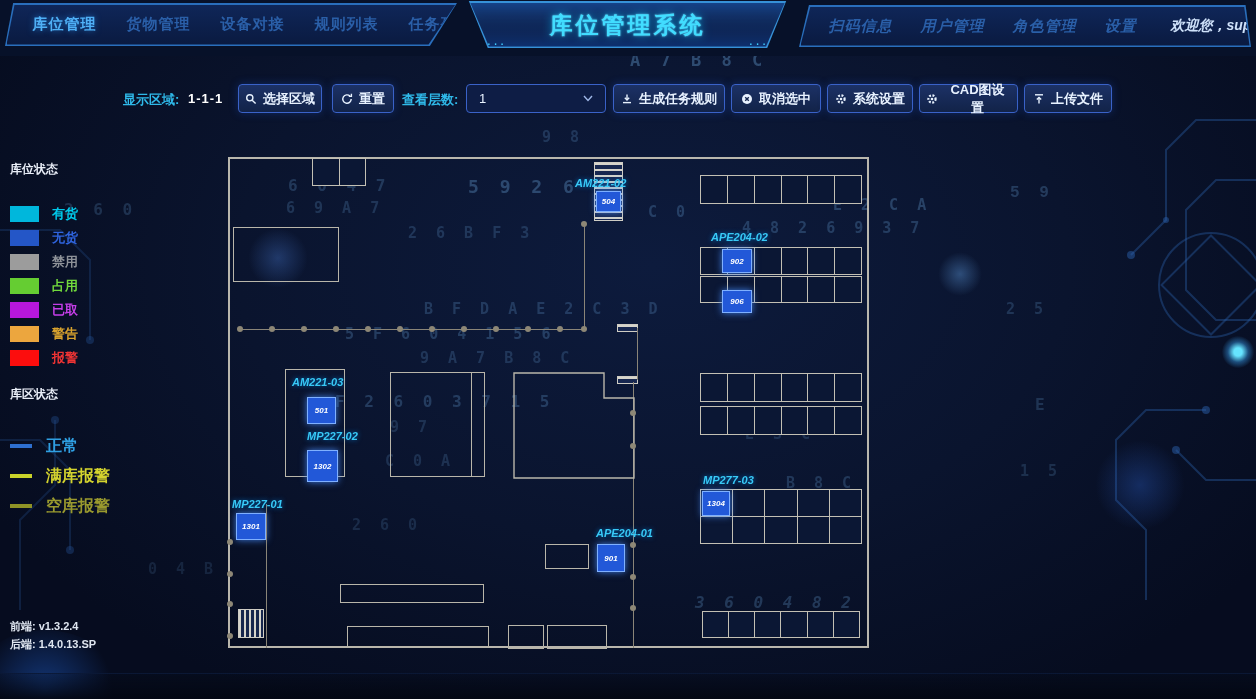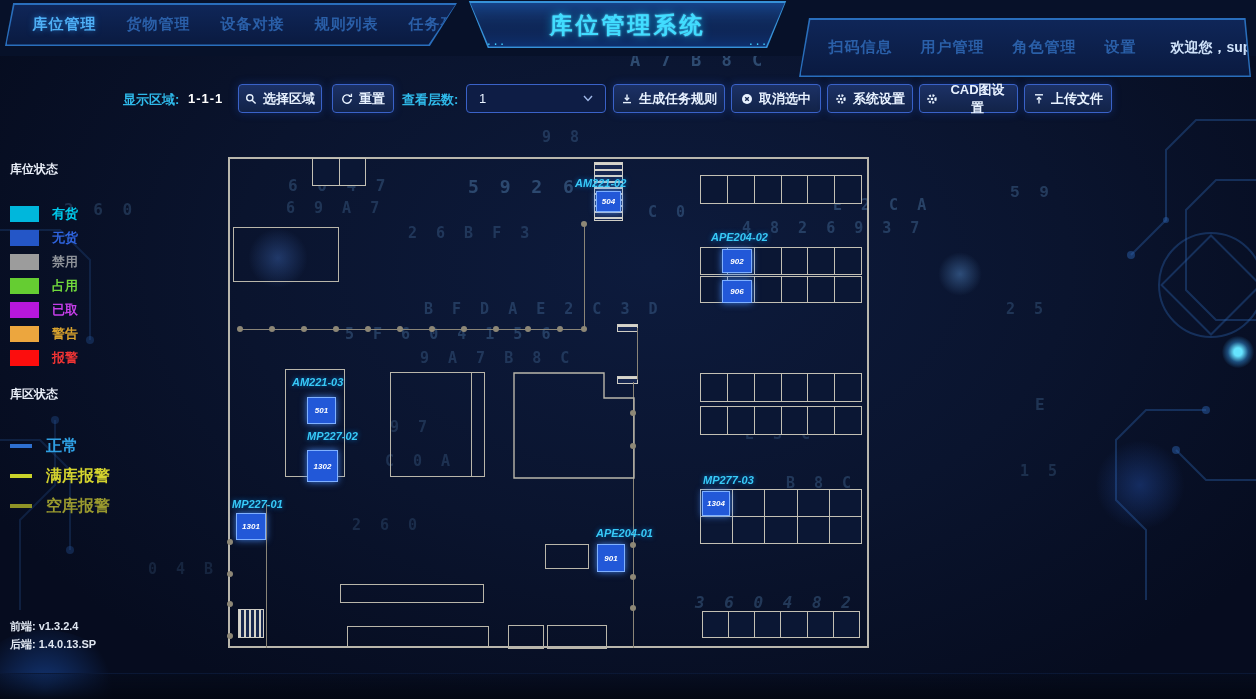--- a/index.html
+++ b/index.html
@@ -21,22 +21,22 @@
   .header-strip{position:absolute;left:0;top:0;width:1256px;height:56px;background:#071129;}
   .sec{position:absolute;}
   .sec-in{position:absolute;inset:1.5px;}
   .sec-left{left:5px;top:3px;width:452px;height:43px;background:rgba(47,127,214,.85);
     clip-path:polygon(1.8% 0,100% 0,94% 100%,0 100%);}
   .sec-left .sec-in{clip-path:polygon(1.8% 0,100% 0,94% 100%,0 100%);background:linear-gradient(180deg,#0f2658,#0a1a40);}
   .sec-center{left:455px;top:1px;width:345px;height:47px;background:rgba(60,160,235,.9);
     clip-path:polygon(4% 0,96% 0,90.5% 100%,9.5% 100%);}
   .sec-center .sec-in{clip-path:polygon(4% 0,96% 0,90.5% 100%,9.5% 100%);
     background:linear-gradient(180deg,#143468,#0b1d49);box-shadow:inset 0 0 22px rgba(30,120,255,.45);}
-  .sec-right{left:799px;top:18px;width:452px;height:59px;background:rgba(47,127,214,.85);
-    clip-path:polygon(2.2% 0,98.8% 0,100% 100%,0 100%);}
+  .sec-right{left:799px;top:5px;width:452px;height:42px;background:rgba(47,127,214,.85);
+    clip-path:polygon(2.2% 0,98.8% 0,100% 100%,0 100%);font-style:italic;}
   .sec-right .sec-in{clip-path:polygon(2.2% 0,98.8% 0,100% 100%,0 100%);background:linear-gradient(180deg,#0f2658,#0a1a40);}
   nav{display:flex;align-items:center;height:100%;}
   .nav-l{padding-left:26px;gap:15px;}
   .nav-r{padding-left:28px;gap:14px;}
   .nav-item{font-size:15px;font-weight:bold;color:#2a5fa8;letter-spacing:1px;cursor:pointer;white-space:nowrap;}
   .nav-item.active{color:#4fb0f6;text-shadow:0 0 6px rgba(40,150,255,.6);}
   .nav-sep{width:1px;height:16px;background:#1d447f;}
   .welcome{font-size:14px;font-weight:bold;color:#cfe2fa;margin-left:6px;white-space:nowrap;}
   .title{margin:0;height:100%;line-height:45px;text-align:center;font-size:23px;letter-spacing:3px;
     color:#41ddff;font-weight:bold;text-shadow:0 0 10px rgba(0,195,255,.8),0 0 2px rgba(150,235,255,.9);}
@@ -96,20 +96,21 @@
       <span class="glyph" style="left: 286px; top: 199px; font-size: 15px; opacity: 0.18;">6 9 A 7</span>
       <span class="glyph" style="left: 542px; top: 128px; font-size: 15px; opacity: 0.18;">9 8</span>
       <span class="glyph" style="left: 648px; top: 203px; font-size: 15px; opacity: 0.22;">C 0</span>
       <span class="glyph" style="left: 833px; top: 196px; font-size: 15px; opacity: 0.25;">E 2 C   A</span>
       <span class="glyph" style="left: 742px; top: 219px; font-size: 15px; opacity: 0.22;">4 8 2 6 9 3 7</span>
       <span class="glyph" style="left: 408px; top: 224px; font-size: 15px; opacity: 0.18;">2 6 B F 3</span>
       <span class="glyph" style="left: 64px; top: 200px; font-size: 16px; opacity: 0.18;">2 6 0</span>
       <span class="glyph" style="left: 424px; top: 300px; font-size: 15px; opacity: 0.2;">B F   D   A E 2 C   3 D</span>
       <span class="glyph" style="left: 345px; top: 325px; font-size: 15px; opacity: 0.22;">5 F   6 0 4   1 5   6</span>
       <span class="glyph" style="left: 420px; top: 349px; font-size: 15px; opacity: 0.18;">9 A 7   B 8   C</span>
+      <span class="glyph" style="left: 335px; top: 392px; font-size: 16px; opacity: 0.22;">F 2 6 0 3 7 1 5</span>
       <span class="glyph" style="left: 390px; top: 418px; font-size: 15px; opacity: 0.16;">9    7</span>
       <span class="glyph" style="left: 385px; top: 452px; font-size: 15px; opacity: 0.16;">C 0 A</span>
       <span class="glyph" style="left: 352px; top: 516px; font-size: 15px; opacity: 0.14;">2 6 0</span>
       <span class="glyph" style="left: 768px; top: 383px; font-size: 15px; opacity: 0.18;">B    D</span>
       <span class="glyph" style="left: 745px; top: 425px; font-size: 15px; opacity: 0.16;">E 3 C</span>
       <span class="glyph" style="left: 786px; top: 474px; font-size: 15px; opacity: 0.2;">B 8   C</span>
       <span class="glyph" style="left: 790px; top: 502px; font-size: 15px; opacity: 0.18;">B 2   E</span>
       <span class="glyph" style="left: 695px; top: 593px; font-size: 16px; opacity: 0.22; font-style: italic;">3 6 0 4 8 2</span>
       <span class="glyph" style="left: 742px; top: 623px; font-size: 15px; opacity: 0.16;">A 7   B</span>
       <span class="glyph" style="left: 1010px; top: 184px; font-size: 16px; opacity: 0.22; font-family: Liberation Mono, monospace;">5 9</span>
@@ -384,21 +385,21 @@
       </div>
     <div class="rack" style="left:472px;top:120px;width:162px;height:27px;grid-template-columns:repeat(6,1fr)">
         <div class="cell"></div>
         <div class="cell"></div>
         <div class="cell"></div>
         <div class="cell"></div>
         <div class="cell"></div>
         <div class="cell"></div>
       </div>
     <div class="hl" style="left:494px;top:93px;width:30px;height:24px">902</div>
-    <div class="hl" style="left:494px;top:124px;width:30px;height:23px">906</div>
+    <div class="hl" style="left:494px;top:134px;width:30px;height:23px">906</div>
 
     <div class="rack" style="left:472px;top:217px;width:162px;height:29px;grid-template-columns:repeat(6,1fr)">
         <div class="cell"></div>
         <div class="cell"></div>
         <div class="cell"></div>
         <div class="cell"></div>
         <div class="cell"></div>
         <div class="cell"></div>
       </div>
     <div class="rack" style="left:472px;top:250px;width:162px;height:29px;grid-template-columns:repeat(6,1fr)">

